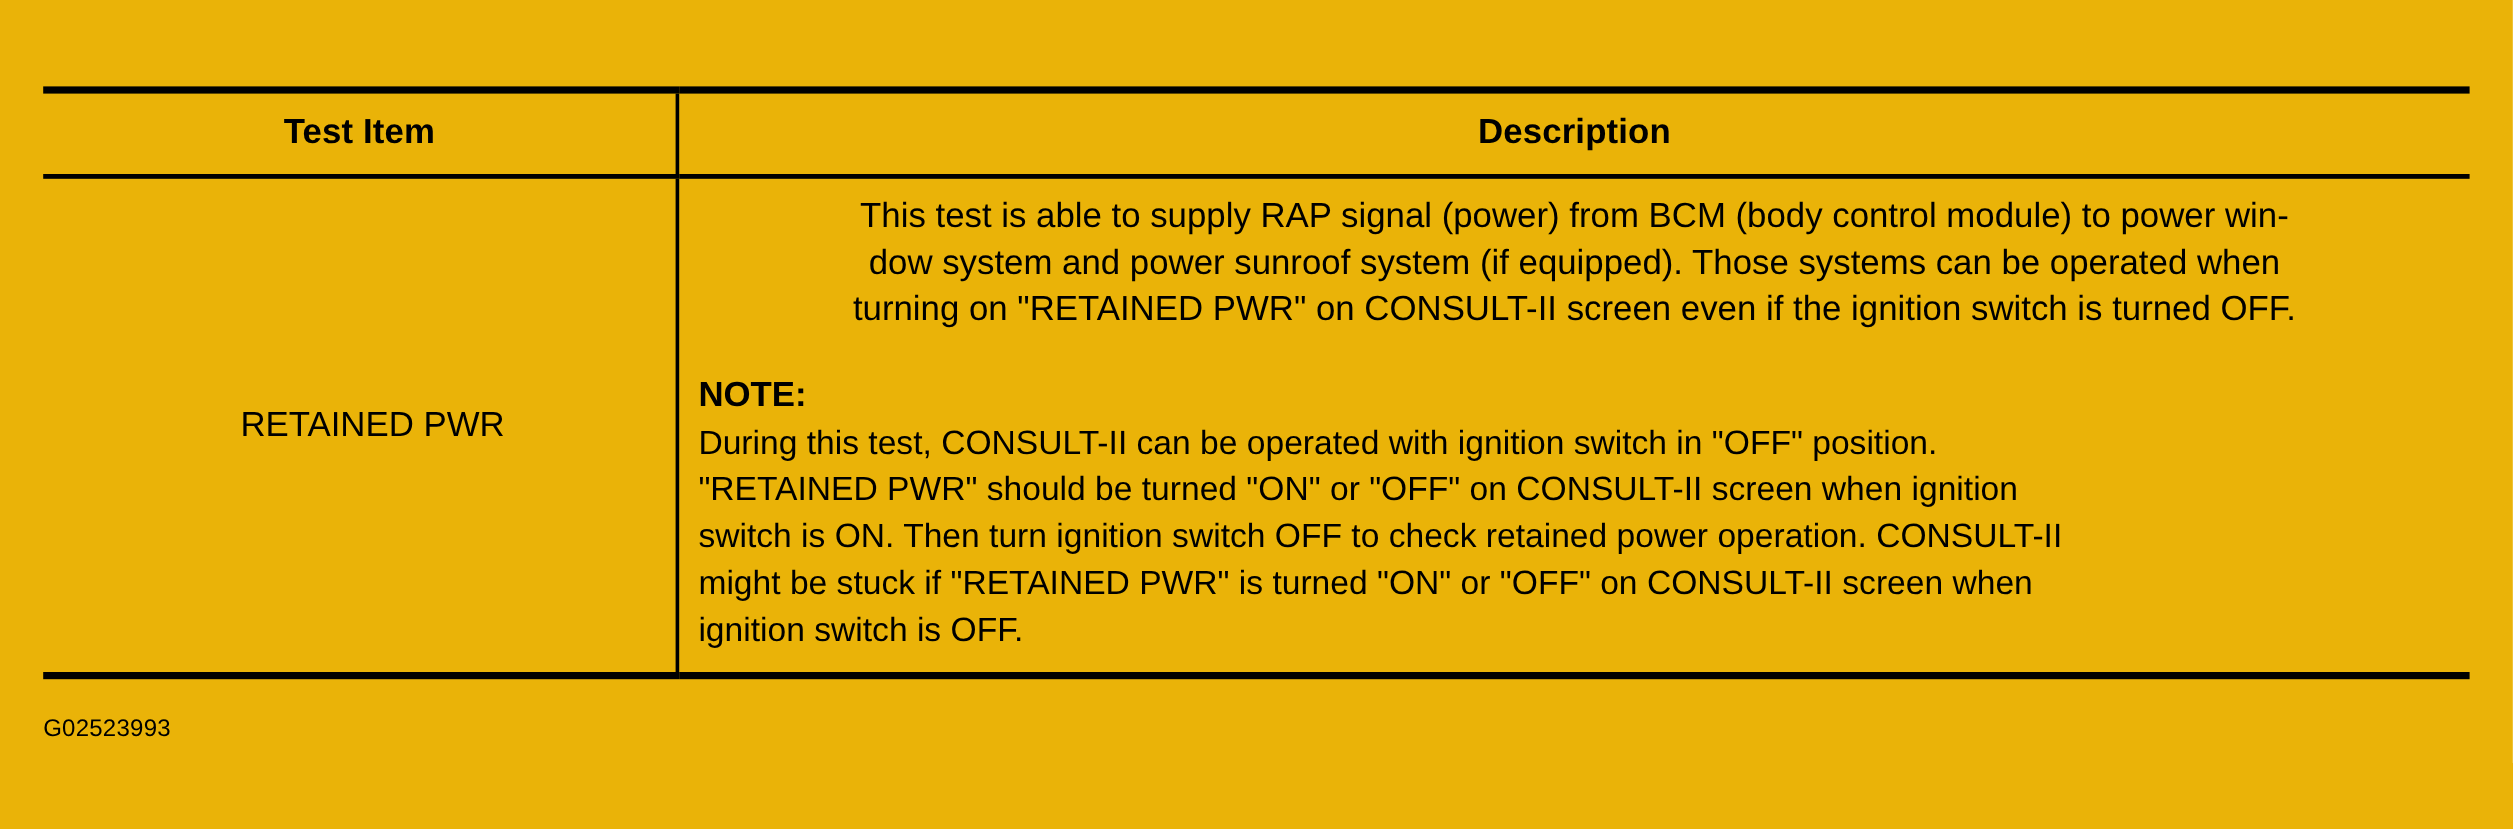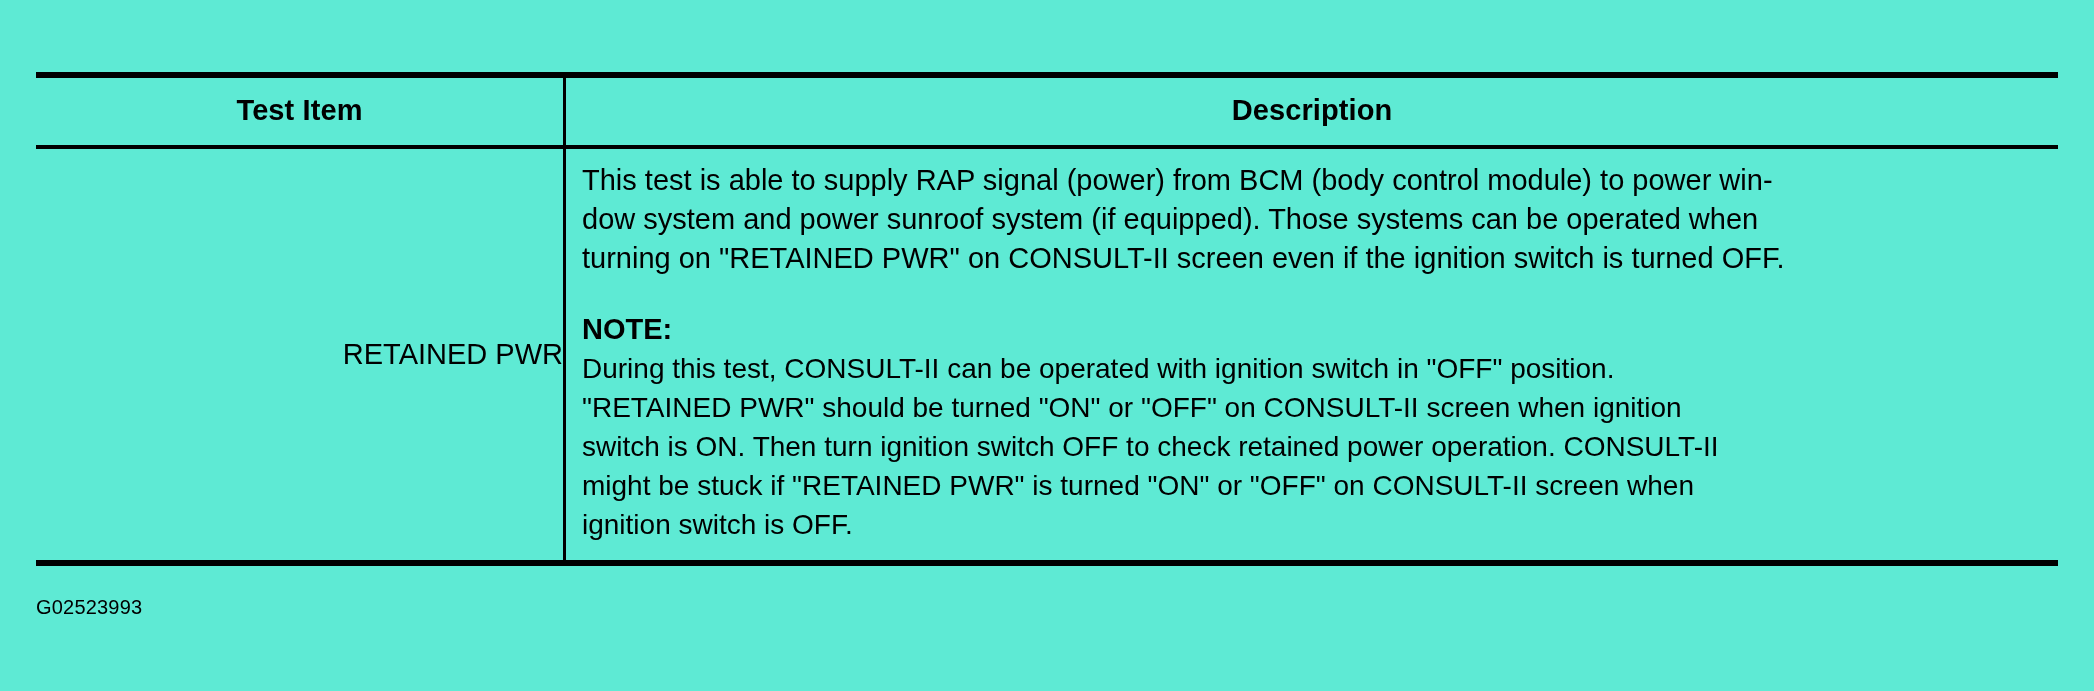--- a/index.html
+++ b/index.html
@@ -13,21 +13,21 @@
     height: 691px;
     font-family: "Liberation Sans", sans-serif;
     color: #000000;
     overflow: hidden;
   }
 
   .page {
     position: relative;
     width: 2094px;
     height: 691px;
-    background: #5eead4;
+    background: #eab308;
   }
 
   
   .table-wrap {
     position: absolute;
     left: 36px;
     top: 72px;
     width: 2022px;
   }
 
@@ -63,39 +63,40 @@
     line-height: 1.0;
     padding: 18px 0 20px 0;
     letter-spacing: 0.1px;
   }
 
   .cell-test-item .item-label {
     display: block;
     font-size: 29px;
     line-height: 1.0;
     padding-left: 22px;
-    text-align: right;
+    text-align: center;
   }
 
   td.cell-test-item {
     vertical-align: middle;
   }
   td.cell-description {
     vertical-align: top;
   }
 
   .desc-body {
     padding: 12px 16px 16px 16px;
   }
 
   .desc-para {
     font-size: 29px;
     line-height: 39px;
     margin: 0;
     white-space: pre-line;
+    text-align: center;
   }
 
   .note-block {
     margin-top: 32px;
   }
 
   .note-title {
     font-size: 29px;
     line-height: 39px;
     font-weight: bold;

